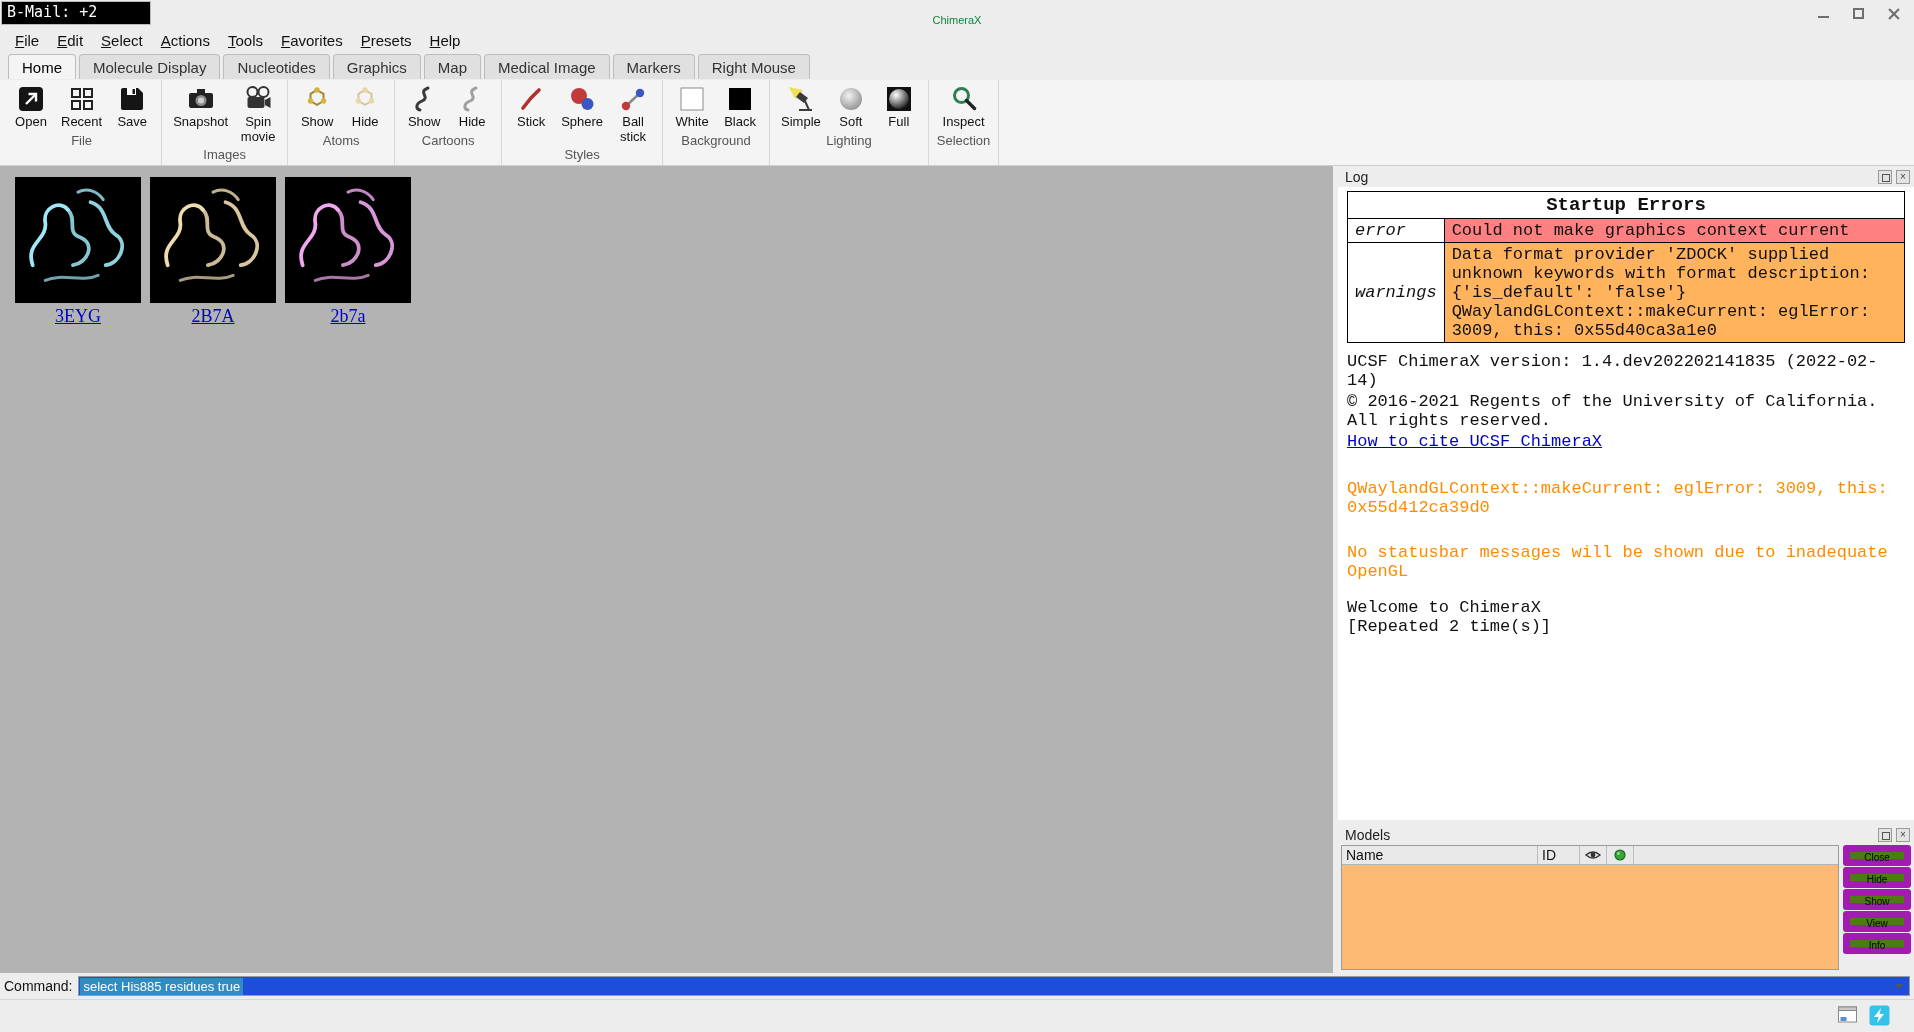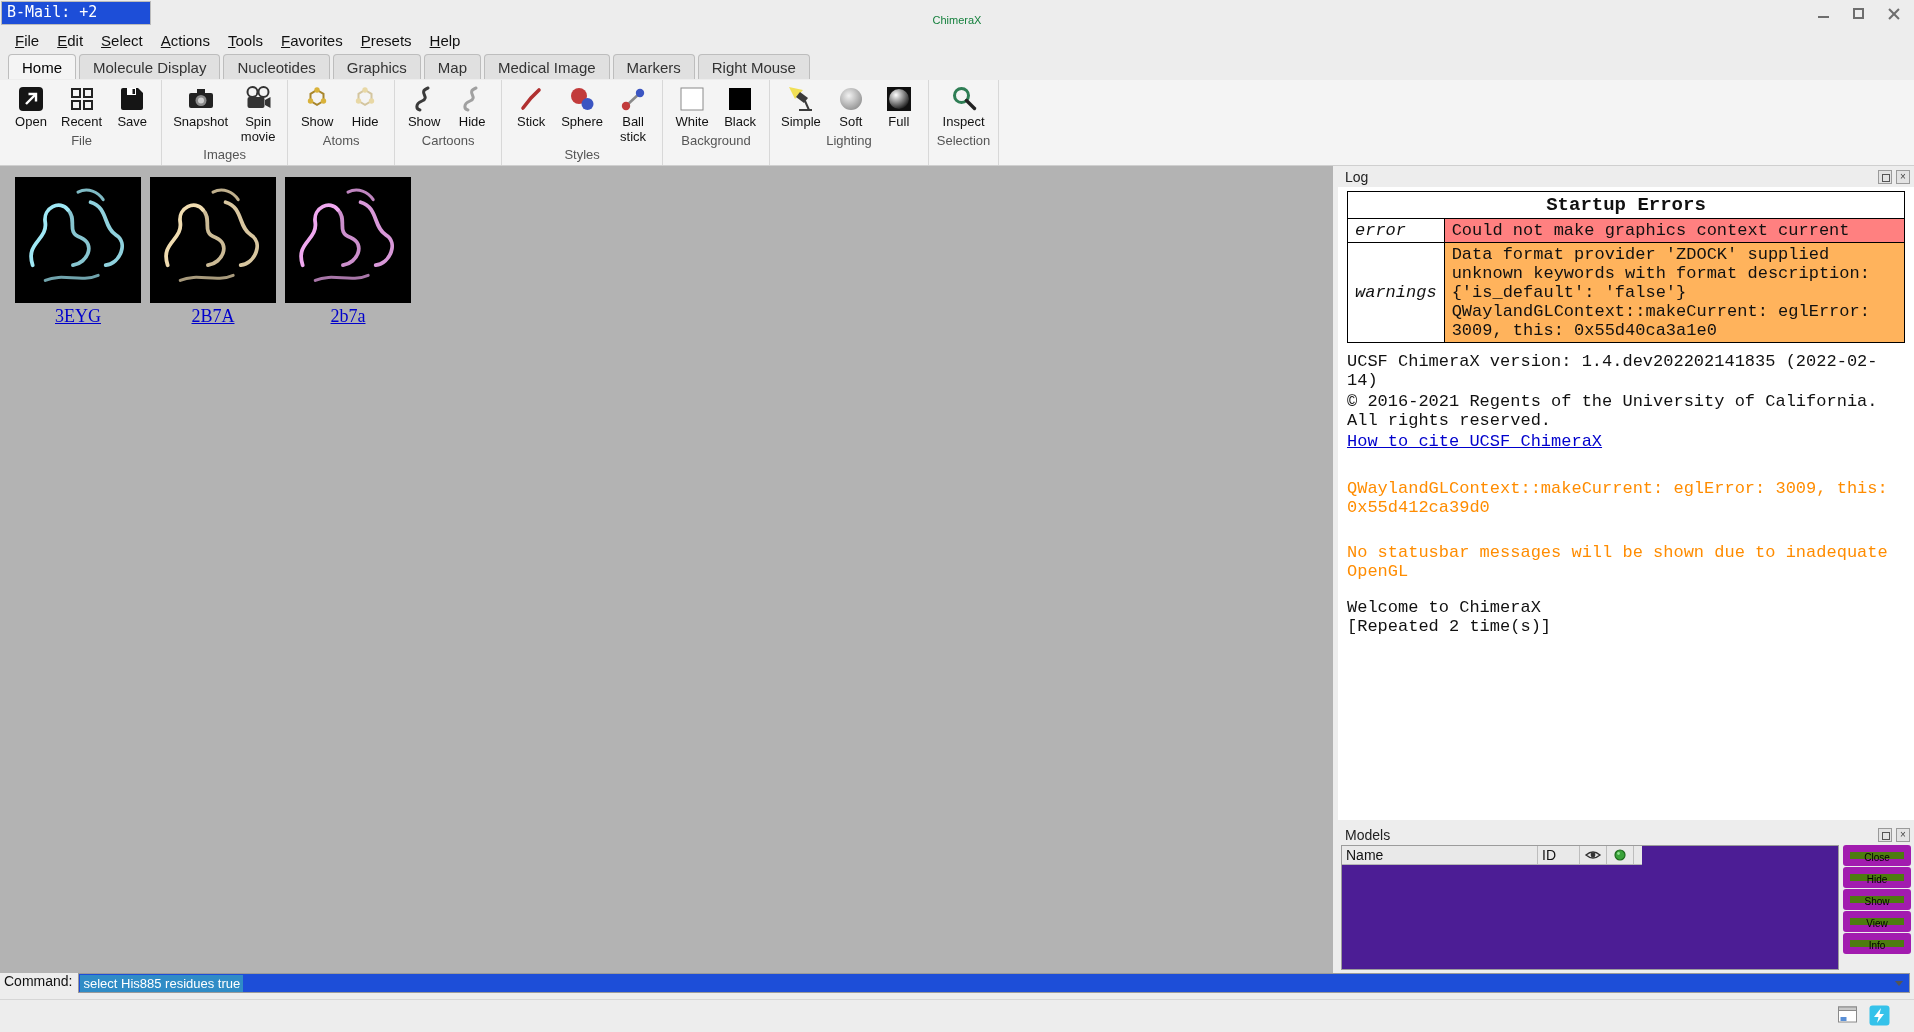--- a/index.html
+++ b/index.html
@@ -3,21 +3,21 @@
 <meta charset="utf-8">
 <style>
 *{margin:0;padding:0;box-sizing:border-box}
 html,body{width:1914px;height:1032px}
 body{font-family:"Liberation Sans",sans-serif;font-size:14px;color:#111}
 .window{position:relative;width:1914px;height:1032px;background:#ededed;overflow:hidden}
 
 
 .titlebar{position:absolute;top:0;left:0;right:0;height:27px;background:#ededed}
 .title-text{position:absolute;top:14px;left:50%;transform:translateX(-50%);color:#15803d;font-size:11px}
-.badge{position:absolute;top:1px;left:1px;width:150px;height:24px;background:#1d4ed8;border:1px solid #bbb;color:#fff;
+.badge{position:absolute;top:1px;left:1px;width:150px;height:24px;background:#000000;border:1px solid #bbb;color:#fff;
   font-family:"DejaVu Sans Mono",monospace;font-size:15px;line-height:21px;padding-left:5px;z-index:20}
 .win-controls{position:absolute;right:14px;top:7px;display:flex;gap:22px}
 .wc{width:13px;height:13px;position:relative;display:inline-block;cursor:pointer}
 .wc-min::after{content:"";position:absolute;left:1px;right:1px;bottom:2px;border-bottom:2px solid #6e6e6e}
 .wc-max::after{content:"";position:absolute;inset:1px;border:2px solid #6e6e6e}
 .wc-close::before,.wc-close::after{content:"";position:absolute;left:0;top:6px;width:14px;height:2px;background:#6e6e6e}
 .wc-close::before{transform:rotate(45deg)}
 .wc-close::after{transform:rotate(-45deg)}
 
 
@@ -69,34 +69,34 @@
 .log-line{margin-top:2px}
 .version{margin-top:9px}
 .cite-link{color:#0000cc;text-decoration:underline;cursor:pointer}
 .log-orange{color:#ff8c00}
 .orange-1{margin-top:28px}
 .orange-2{margin-top:26px}
 .welcome{margin-top:17px}
 
 
 .models-body{flex:1;display:flex;padding:0 3px 3px 3px}
-.models-table{flex:1;background:#4c1d95;border:1px solid #9c9c9c;display:flex;flex-direction:row}
+.models-table{flex:1;background:#fdba74;border:1px solid #9c9c9c;display:flex;flex-direction:column}
 .mt-header{display:flex;height:19px;background:#e9e9e9;border-bottom:1px solid #b5b5b5;font-size:14px}
 .mt-col{display:flex;align-items:center;padding:0 4px;border-right:1px solid #bdbdbd}
 .mt-name{width:196px}
 .mt-id{width:42px}
 .mt-eye{width:27px;justify-content:center}
 .mt-sel{width:27px;justify-content:center}
 .mt-rest{flex:1;border-right:none}
 .mt-body{flex:1}
 .models-buttons{width:72px;display:flex;flex-direction:column;gap:1px;padding-left:4px}
 .model-btn{height:21px;background:#4d7c0f;border:7px solid #a21caf;border-radius:3px;font-size:10px;font-family:inherit;cursor:pointer}
 
 
-.command-bar{position:absolute;top:973px;left:0;right:0;height:26px;background:#ededed;display:flex;align-items:flex-start;padding:0 4px;gap:6px}
+.command-bar{position:absolute;top:973px;left:0;right:0;height:26px;background:#ededed;display:flex;align-items:center;padding:0 4px;gap:6px}
 .command-label{font-size:14px}
 .command-input{flex:1;height:20px;background:#1d4ed8;border:1px solid #9a9a9a;display:flex;align-items:center;padding:0 1px;font-size:13px;cursor:text}
 .cmd-selected{background:#308cc6;color:#fff;padding:1px 3px;white-space:nowrap}
 .cmd-arrow{margin-left:auto;width:18px;height:100%;display:flex;align-items:center;justify-content:center;cursor:pointer}
 .tri-down{width:0;height:0;border-left:4px solid transparent;border-right:4px solid transparent;border-top:5px solid #555}
 
 
 .statusbar{position:absolute;top:999px;left:0;right:0;height:33px;background:#ededed;border-top:1px solid #d6d6d6}
 .status-icons{position:absolute;right:24px;top:5px;display:flex;gap:11px}
 .status-icon{width:21px;height:21px;cursor:pointer}

